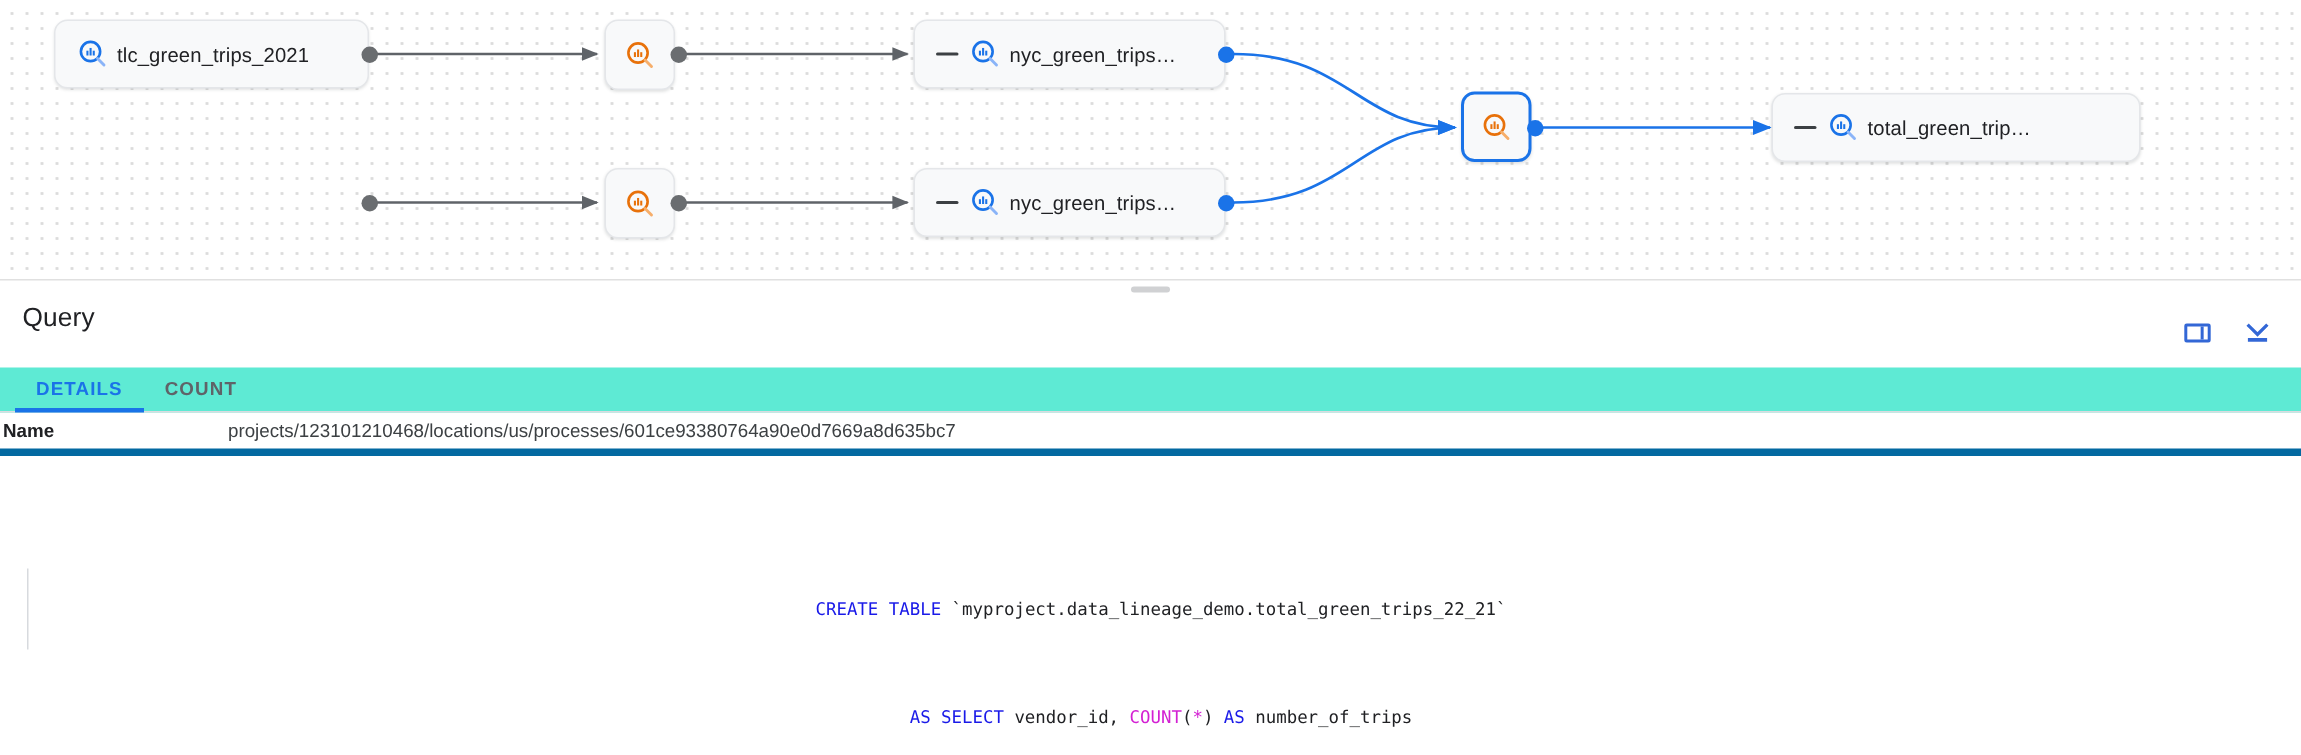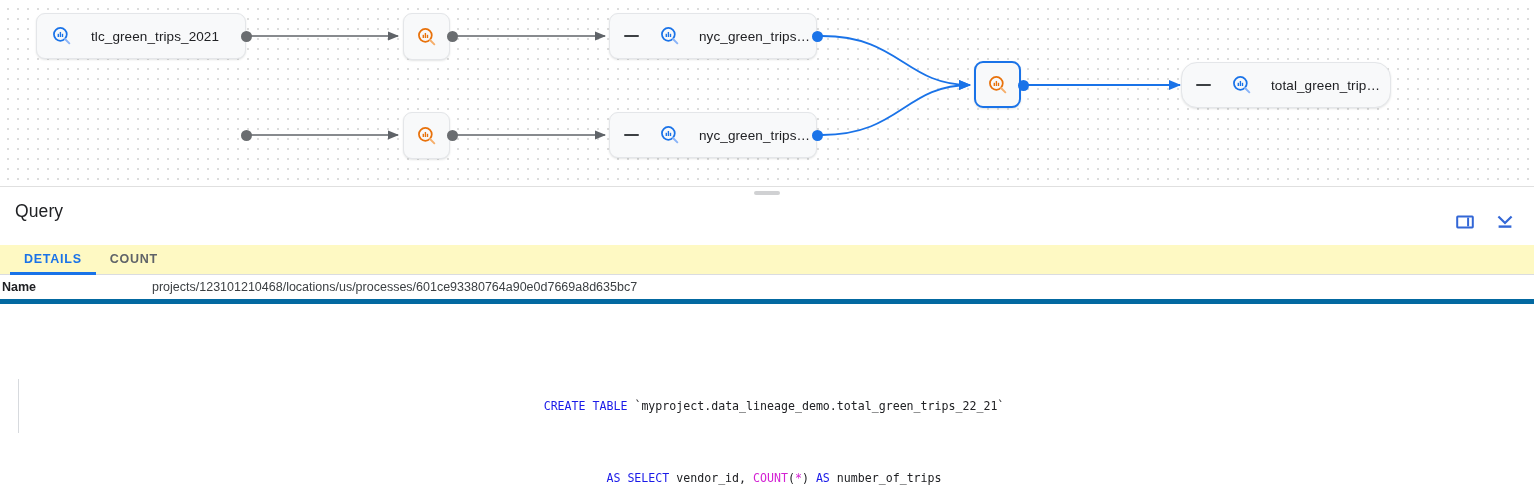--- a/index.html
+++ b/index.html
@@ -43,21 +43,21 @@
     border: 1px solid #e4e6e9;
     border-radius: 9px;
     display: flex;
     align-items: center;
     box-shadow: 0 1px 2px rgba(60,64,67,0.14);
   }
   .node.table-node {
     height: 46px;
     padding-left: 14px;
     padding-right: 14px;
-    gap: 18px;
+    gap: 5px;
     text-align: center;
   }
   .node.proc-node {
     width: 47px;
     height: 47px;
     justify-content: center;
     padding: 0;
   }
   .node.selected {
     border: 2px solid #1a73e8;
@@ -143,21 +143,21 @@
     padding: 0;
   }
 
   .tabs-bar {
     display: flex;
     align-items: flex-end;
     height: 30px;
     border-bottom: 1px solid #dadce0;
     padding-left: 10px;
     box-sizing: border-box;
-    background: #fef9c3;
+    background: #5eead4;
   }
   .tab {
     font-size: 12.5px;
     letter-spacing: 0.75px;
     font-weight: 600;
     color: #5f6368;
     padding: 0 14px 8px 14px;
     cursor: pointer;
     position: relative;
     font-family: "Liberation Sans", sans-serif;
@@ -334,21 +334,21 @@
         <circle cx="10.2" cy="10.2" r="7" fill="none" stroke="#e8710a" stroke-width="1.9"></circle>
         <rect x="7.2" y="9.6" width="1.5" height="3.5" fill="#e8710a"></rect>
         <rect x="9.5" y="7.6" width="1.5" height="5.5" fill="#e8710a"></rect>
         <rect x="11.8" y="9.6" width="1.5" height="3.5" fill="#e8710a"></rect>
         <line x1="15.3" y1="15.3" x2="20" y2="20" stroke="#f6ae6a" stroke-width="2.1" stroke-linecap="round"></line>
       </svg>
     </span>
   </div>
   <div class="port blue" style="left:1018px; top:80px;"></div>
 
-  <div class="node table-node" style="left:1181px; top:62px; width:210px;border-radius:16px;">
+  <div class="node table-node" style="left:1181px; top:62px; width:246px;">
     <span class="collapse-dash"></span>
     <span class="icon-wrap">
       <svg viewBox="0 0 24 24" width="22" height="22">
         <circle cx="10.2" cy="10.2" r="7" fill="none" stroke="#1a73e8" stroke-width="1.9"></circle>
         <rect x="7.2" y="9.6" width="1.5" height="3.5" fill="#1a73e8"></rect>
         <rect x="9.5" y="7.6" width="1.5" height="5.5" fill="#1a73e8"></rect>
         <rect x="11.8" y="9.6" width="1.5" height="3.5" fill="#1a73e8"></rect>
         <line x1="15.3" y1="15.3" x2="20" y2="20" stroke="#8ab4f8" stroke-width="2.1" stroke-linecap="round"></line>
       </svg>
     </span>

